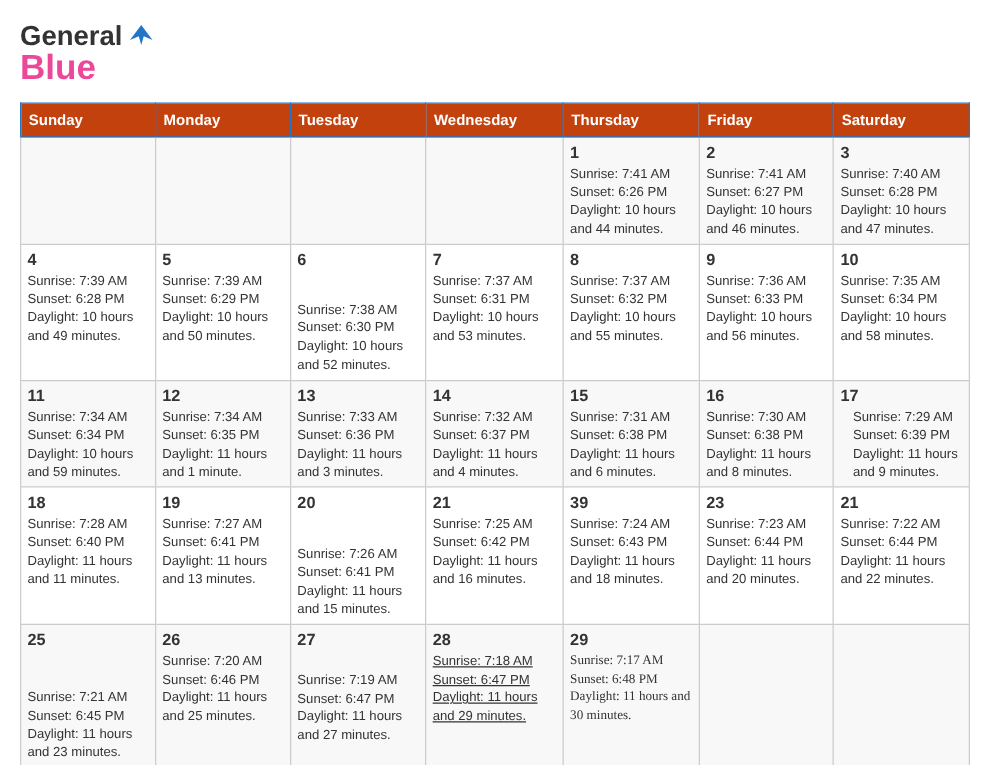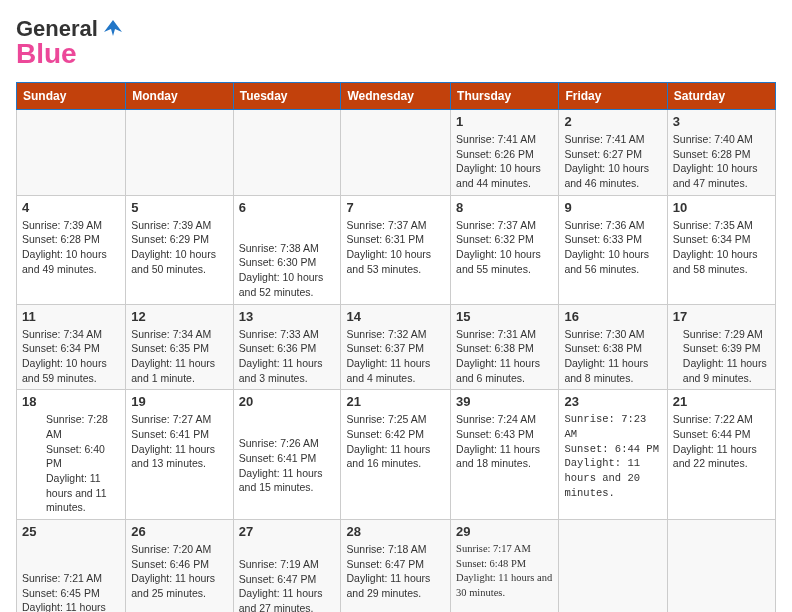--- a/index.html
+++ b/index.html
@@ -221,21 +221,21 @@
         <td>
           <div class="day-num">17</div>
           <div class="day-detail" style="white-space: pre-line; margin-left: 10px;">Sunrise: 7:29 AM
 Sunset: 6:39 PM
 Daylight: 11 hours and 9 minutes.</div>
         </td>
       </tr>
       <tr>
         <td>
           <div class="day-num">18</div>
-          <div class="day-detail" style="white-space: pre-line; margin-left: 24px;">Sunrise: 7:28 AM
+          <div class="day-detail" style="white-space: pre-line;">Sunrise: 7:28 AM
 Sunset: 6:40 PM
 Daylight: 11 hours and 11 minutes.</div>
         </td>
         <td>
           <div class="day-num">19</div>
           <div class="day-detail" style="white-space: pre-line;">Sunrise: 7:27 AM
 Sunset: 6:41 PM
 Daylight: 11 hours and 13 minutes.</div>
         </td>
         <td>
@@ -251,21 +251,21 @@
 Daylight: 11 hours and 16 minutes.</div>
         </td>
         <td>
           <div class="day-num">39</div>
           <div class="day-detail" style="white-space: pre-line;">Sunrise: 7:24 AM
 Sunset: 6:43 PM
 Daylight: 11 hours and 18 minutes.</div>
         </td>
         <td>
           <div class="day-num">23</div>
-          <div class="day-detail" style="white-space: pre-line; font-family: Liberation Mono, monospace;">Sunrise: 7:23 AM
+          <div class="day-detail" style="white-space: pre-line;">Sunrise: 7:23 AM
 Sunset: 6:44 PM
 Daylight: 11 hours and 20 minutes.</div>
         </td>
         <td>
           <div class="day-num">21</div>
           <div class="day-detail" style="white-space: pre-line;">Sunrise: 7:22 AM
 Sunset: 6:44 PM
 Daylight: 11 hours and 22 minutes.</div>
         </td>
       </tr>
@@ -283,21 +283,21 @@
 Daylight: 11 hours and 25 minutes.</div>
         </td>
         <td>
           <div class="day-num">27</div>
           <div class="day-detail" style="white-space: pre-line; margin-top: 18px;">Sunrise: 7:19 AM
 Sunset: 6:47 PM
 Daylight: 11 hours and 27 minutes.</div>
         </td>
         <td>
           <div class="day-num">28</div>
-          <div class="day-detail" style="white-space: pre-line;">Sunrise: 7:18 AM
+          <div class="day-detail" style="white-space: pre-line; text-decoration: underline;">Sunrise: 7:18 AM
 Sunset: 6:47 PM
 Daylight: 11 hours and 29 minutes.</div>
         </td>
         <td>
           <div class="day-num">29</div>
           <div class="day-detail" style="white-space: pre-line; font-family: Liberation Serif, serif;">Sunrise: 7:17 AM
 Sunset: 6:48 PM
 Daylight: 11 hours and 30 minutes.</div>
         </td>
         <td class="empty"></td>

